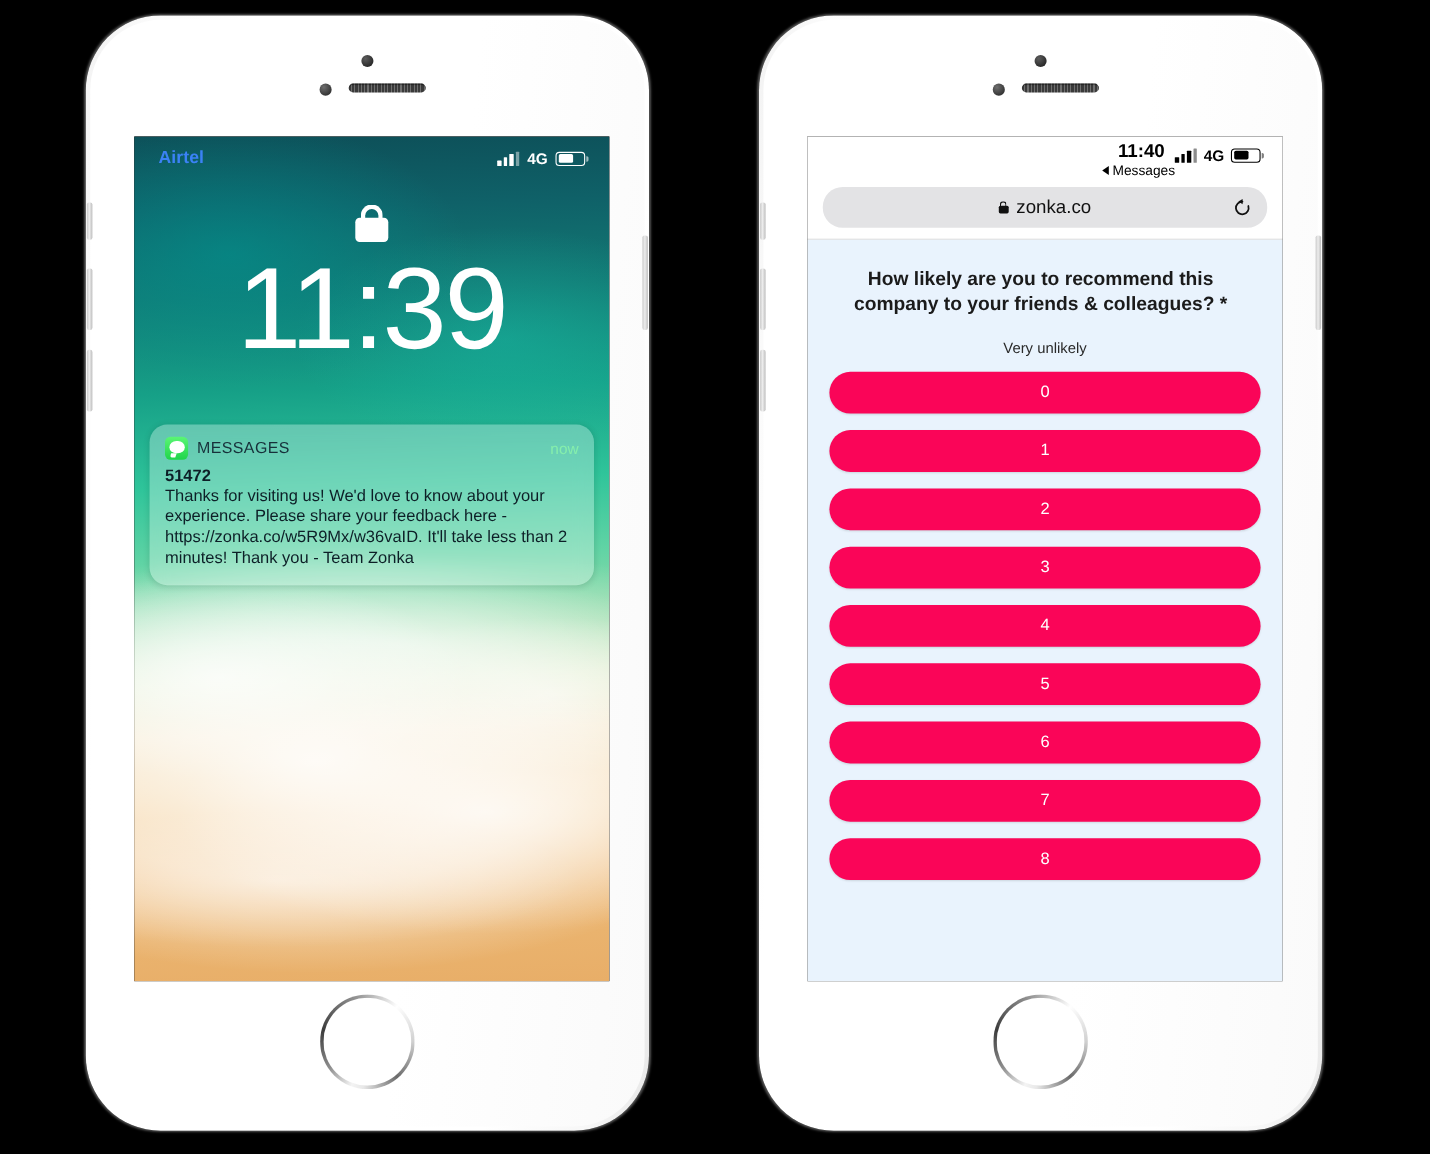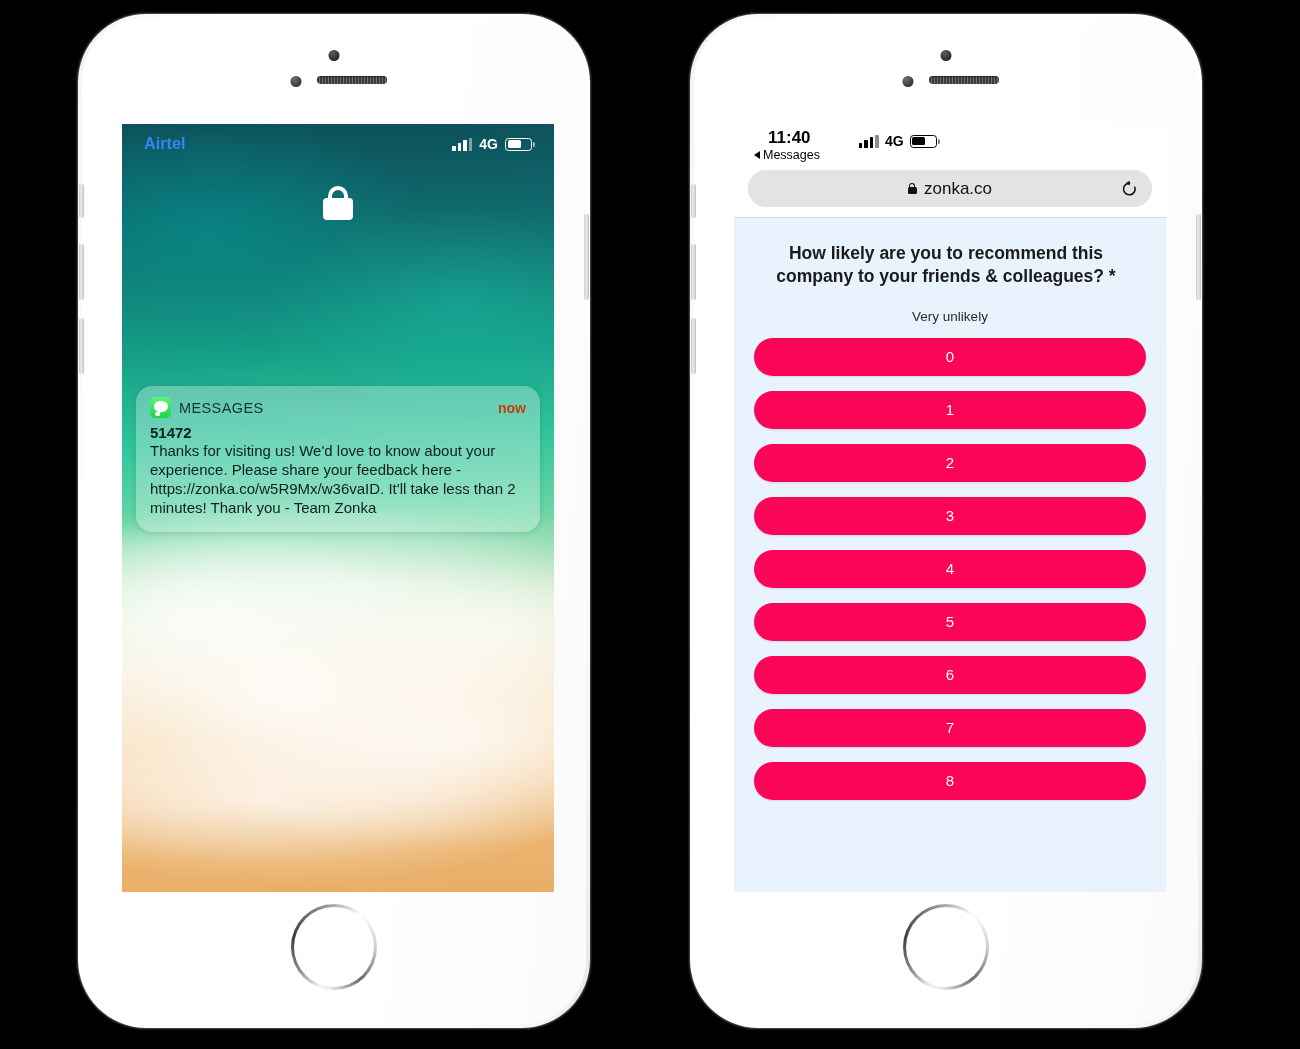--- a/index.html
+++ b/index.html
@@ -280,23 +280,23 @@
     transform: skewX(-18deg);
   }
   .notif-app-name {
     flex: 1;
     color: #17303a;
     font-size: 14.5px;
     font-weight: 500;
     letter-spacing: 0.4px;
   }
   .notif-time {
-    color: #c2410c;
+    color: #86efac;
     font-size: 14px;
-    font-weight: 700;
+    font-weight: 400;
   }
   .notif-sender {
     color: #0d1f27;
     font-size: 15px;
     font-weight: 700;
     margin-bottom: 1px;
   }
   .notif-body {
     color: #0d1f27;
     font-size: 15px;
@@ -309,25 +309,24 @@
     position: absolute;
     inset: 0;
     background: #fff;
     display: flex;
     flex-direction: column;
   }
   .safari-status {
     height: 44px;
     display: flex;
     align-items: flex-start;
-    justify-content: flex-start;
+    justify-content: flex-end;
     padding: 5px 20px 0 20px;
     box-sizing: border-box;
     background: #fff;
-    gap: 39px;
   }
   .safari-status-left { display: flex; flex-direction: column; align-items: flex-start; }
   .safari-clock {
     color: #000;
     font-size: 17px;
     font-weight: 700;
     line-height: 1.05;
     padding-left: 14px;
   }
   .safari-back {
@@ -514,20 +513,21 @@
             <span style="width:13px"></span>
           </span>
         </div>
       </div>
 
       <div class="lock-icon">
         <div class="lock-shackle"></div>
         <div class="lock-body"></div>
       </div>
 
+      <div class="lock-time">11:39</div>
 
       <div class="notification">
         <div class="notif-head">
           <span class="msg-app-icon"></span>
           <span class="notif-app-name">MESSAGES</span>
           <span class="notif-time">now</span>
         </div>
         <div class="notif-sender">51472</div>
         <div class="notif-body">Thanks for visiting us! We'd love to know about your experience. Please share your feedback here - https://zonka.co/w5R9Mx/w36vaID. It'll take less than 2 minutes! Thank you - Team Zonka</div>
       </div>

